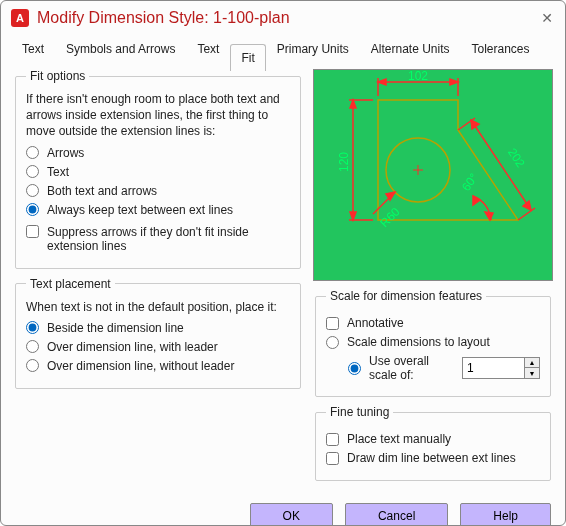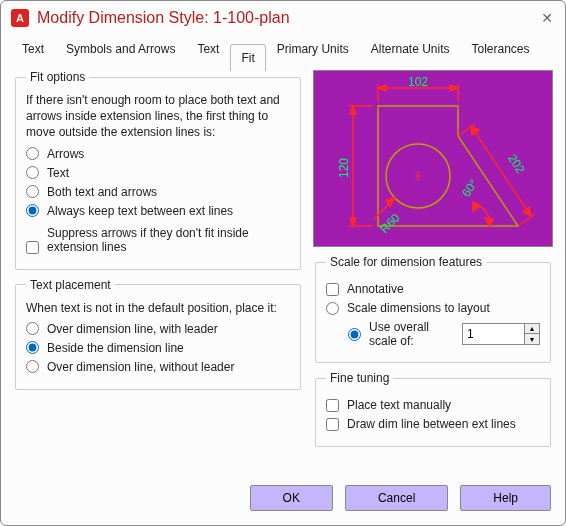--- a/index.html
+++ b/index.html
@@ -16,21 +16,21 @@
   .tabline { height: 1px; background: #bbb; margin: 0 10px; position: relative; top: -1px; z-index: -1; }
   .content { flex: 1; display: flex; padding: 6px 12px 12px 12px; gap: 10px; }
   .col { display: flex; flex-direction: column; gap: 8px; }
   .col.left { flex: 0 0 290px; }
   .col.right { flex: 1; }
   fieldset { border: 1px solid #ccc; border-radius: 2px; padding: 8px 10px 10px 10px; }
   legend { padding: 0 4px; color: #222; }
   .desc { color: #222; margin-bottom: 6px; line-height: 1.35; }
   label.opt { display: flex; align-items: center; gap: 8px; margin: 5px 0; color: #222; cursor: pointer; }
   label.opt input { margin: 0; accent-color: #0067c0; }
-  .preview { width: 100%; height: 177px; background: #a21caf; border: 1px solid #888; display: flex; align-items: center; justify-content: center; overflow: hidden; }
+  .preview { width: 100%; height: 212px; background: #22c55e; border: 1px solid #888; display: flex; justify-content: center; overflow: hidden; }
   .scale-row { display: flex; align-items: center; gap: 6px; margin: 4px 0; }
   .scale-row .lab { flex: 1; }
   .spin { display: flex; align-items: stretch; }
   .spin input { width: 62px; padding: 2px 4px; border: 1px solid #888; border-right: none; }
   .spin .arrows { display: flex; flex-direction: column; border: 1px solid #888; }
   .spin .arrows button { width: 14px; height: 10px; font-size: 7px; line-height: 7px; padding: 0; border: none; background: #eee; cursor: pointer; }
   .spin .arrows button:first-child { border-bottom: 1px solid #888; }
   .footer { display: flex; justify-content: flex-end; gap: 12px; padding: 10px 14px 14px 14px; }
   .btn { min-width: 80px; padding: 5px 32px; border: 1px solid #888; background: #c4b5fd; border-radius: 2px; cursor: pointer; }
   .sub { margin-left: 22px; }
@@ -75,37 +75,37 @@
             </label>
             <label class="opt">
               <input type="radio" name="fit" style="">
               <span>Both text and arrows</span>
             </label>
             <label class="opt">
               <input type="radio" name="fit" checked="" style="">
               <span>Always keep text between ext lines</span>
             </label>
           </div>
-        <label class="opt" style="align-items:flex-end;margin-top:8px">
+        <label class="opt" style="align-items:flex-start;margin-top:8px">
           <input type="checkbox" style="">
           <span>Suppress arrows if they don't fit inside extension lines</span>
         </label>
       </fieldset>
 
       <fieldset>
         <legend>Text placement</legend>
         <div class="desc">When text is not in the default position, place it:</div>
         <div id="tp-choices">
             <label class="opt">
+              <input type="radio" name="tp" checked="" style="">
+              <span>Beside the dimension line</span>
+            </label>
+            <label class="opt">
               <input type="radio" name="tp" style="">
               <span>Over dimension line, with leader</span>
-            </label>
-            <label class="opt">
-              <input type="radio" name="tp" checked="" style="">
-              <span>Beside the dimension line</span>
             </label>
             <label class="opt">
               <input type="radio" name="tp" style="">
               <span>Over dimension line, without leader</span>
             </label>
           </div>
       </fieldset>
 
     </div>
 

